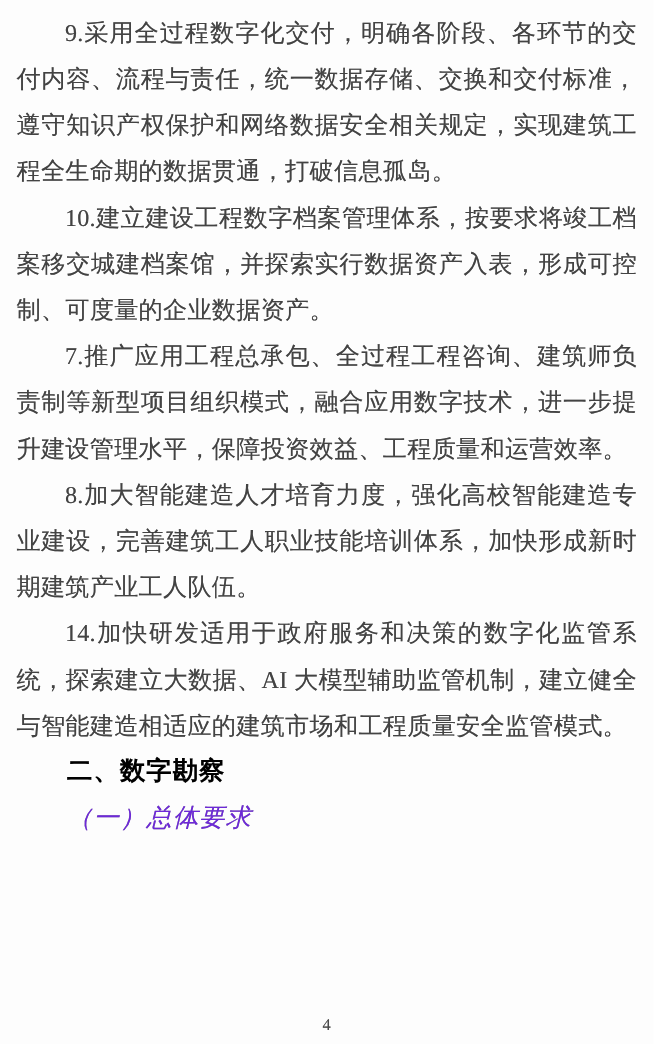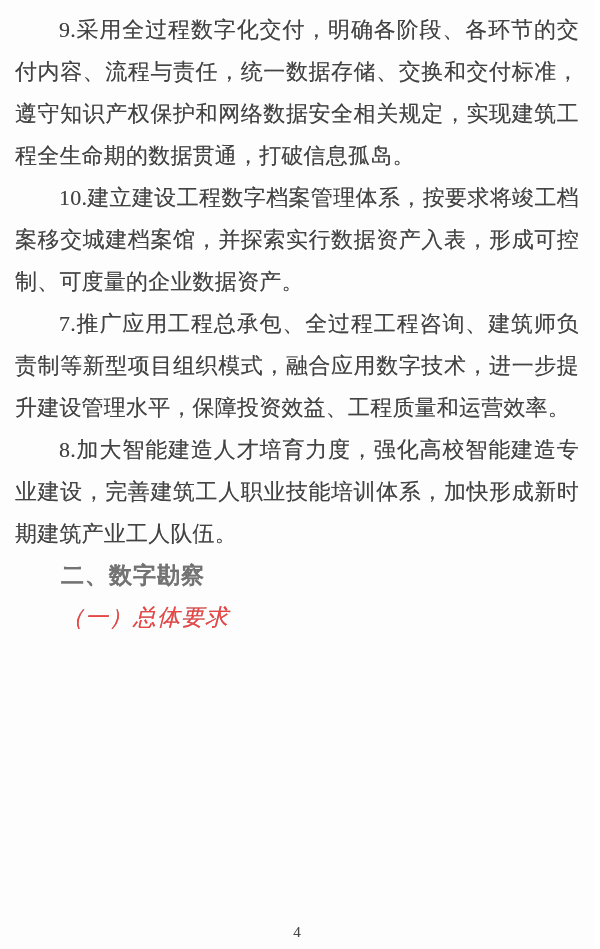--- a/index.html
+++ b/index.html
@@ -24,36 +24,36 @@
     margin: 0;
     font-size: 22px;
     line-height: 42px;
     text-align: justify;
     text-justify: inter-character;
     text-indent: 2em;
     letter-spacing: 0.2px;
   }
   .section-heading {
     margin: 0;
-    font-family: Liberation Serif, serif;
+    font-family: Liberation Mono, monospace;
     font-weight: bold;
     font-size: 23px;
     line-height: 42px;
     text-indent: 2em;
-    color: #737373;
+    color: #000000;
     letter-spacing: 1px;
   }
   .subsection-heading {
     margin: 0;
     font-style: italic;
     font-weight: normal;
     font-size: 23px;
     line-height: 42px;
     text-indent: 2em;
-    color: #ef4444;
+    color: #6d28d9;
     letter-spacing: 1px;
   }
   .page-number {
     position: absolute;
     left: 0;
     right: 0;
     bottom: 8px;
     text-align: center;
     font-size: 15px;
     line-height: 18px;
@@ -62,20 +62,21 @@
 </style>
 </head>
 <body>
 
 <div class="page">
   <div class="body-text">
     <p class="para">9.采用全过程数字化交付，明确各阶段、各环节的交付内容、流程与责任，统一数据存储、交换和交付标准，遵守知识产权保护和网络数据安全相关规定，实现建筑工程全生命期的数据贯通，打破信息孤岛。</p>
     <p class="para">10.建立建设工程数字档案管理体系，按要求将竣工档案移交城建档案馆，并探索实行数据资产入表，形成可控制、可度量的企业数据资产。</p>
     <p class="para">7.推广应用工程总承包、全过程工程咨询、建筑师负责制等新型项目组织模式，融合应用数字技术，进一步提升建设管理水平，保障投资效益、工程质量和运营效率。</p>
     <p class="para">8.加大智能建造人才培育力度，强化高校智能建造专业建设，完善建筑工人职业技能培训体系，加快形成新时期建筑产业工人队伍。</p>
+    <p class="para">14.加快研发适用于政府服务和决策的数字化监管系统，探索建立大数据、AI 大模型辅助监管机制，建立健全与智能建造相适应的建筑市场和工程质量安全监管模式。</p>
   </div>
 
   <h2 class="section-heading">二、数字勘察</h2>
 
   <h3 class="subsection-heading">（一）总体要求</h3>
 
   <div class="page-number">4</div>
 </div>
 
 </body></html>

